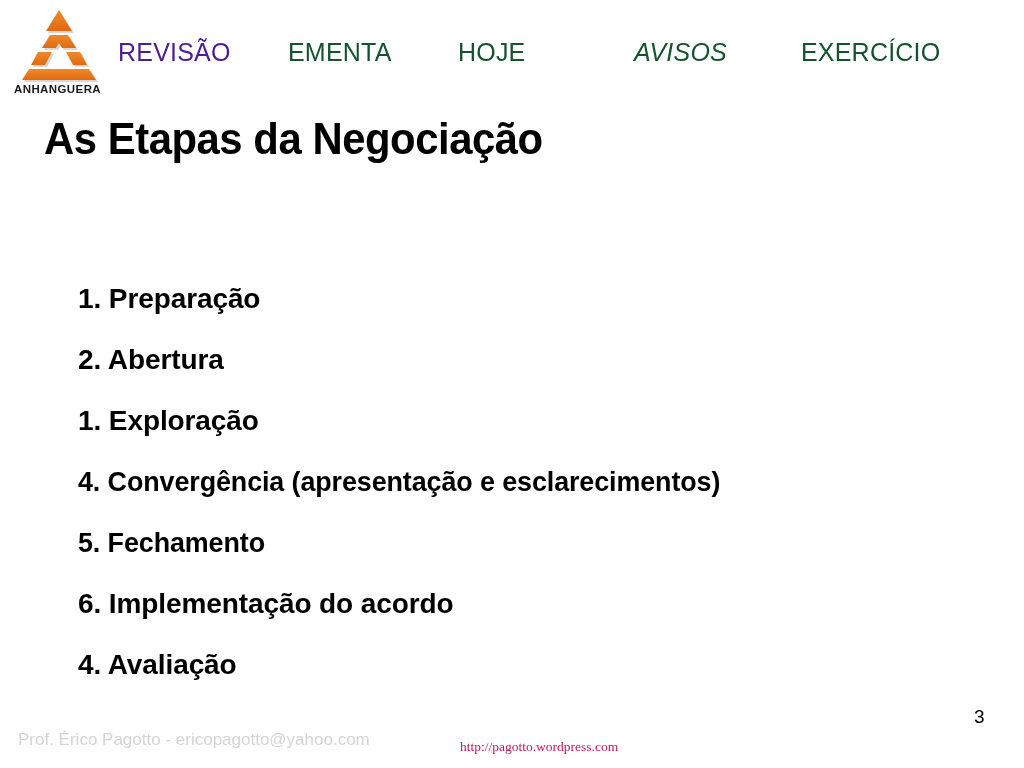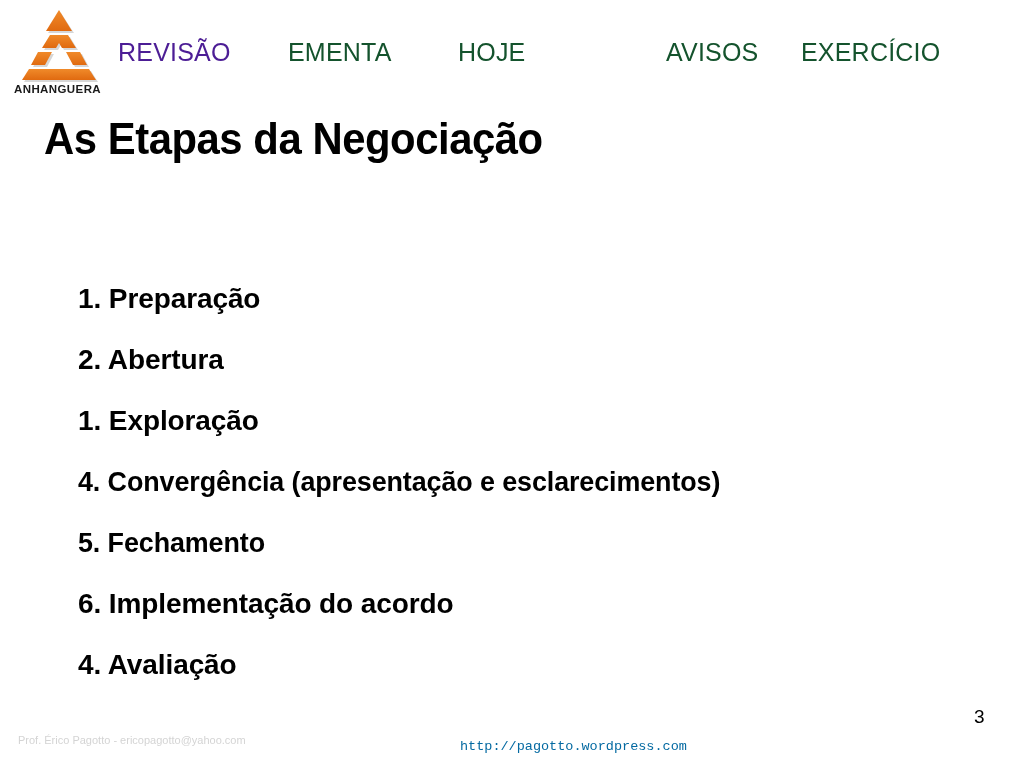--- a/index.html
+++ b/index.html
@@ -117,33 +117,33 @@
     transform: scaleX(0.96);
     transform-origin: left center;
   }
 
   
   #footer-author {
     position: absolute;
     left: 18px;
     top: 731px;
     font-family: "Liberation Sans", sans-serif;
-    font-size: 11px;
+    font-size: 17px;
     line-height: 18px;
     color: #d4d4d4;
     white-space: nowrap;
   }
   #footer-url {
     position: absolute;
     left: 460px;
     top: 738px;
-    font-family: Liberation Mono, monospace;
+    font-family: Liberation Serif, serif;
     font-size: 13.5px;
     line-height: 18px;
-    color: #0369a1;
+    color: #be185d;
     white-space: nowrap;
   }
   #page-number {
     position: absolute;
     left: 974px;
     top: 705px;
     font-family: "Liberation Sans", sans-serif;
     font-size: 19px;
     line-height: 24px;
     color: #000000;
@@ -188,21 +188,21 @@
           </g>
         </svg>
       </div>
       <div id="logo-wordmark">ANHANGUERA</div>
     </div>
 
     <div id="nav">
       <div class="nav-item active" style="left:0px;">REVISÃO</div>
       <div class="nav-item" style="left:170px;">EMENTA</div>
       <div class="nav-item" style="left:340px;">HOJE</div>
-      <div class="nav-item" style="left:548px;">AVISOS</div>
+      <div class="nav-item" style="left:516px;font-style:italic;">AVISOS</div>
       <div class="nav-item" style="left:675px;margin-left:8px;">EXERCÍCIO</div>
     </div>
 
   </div>
 
   <div id="title">As Etapas da Negociação</div>
 
   <div id="steps">
     <div class="step">1. Preparação</div>
     <div class="step">2. Abertura</div>

